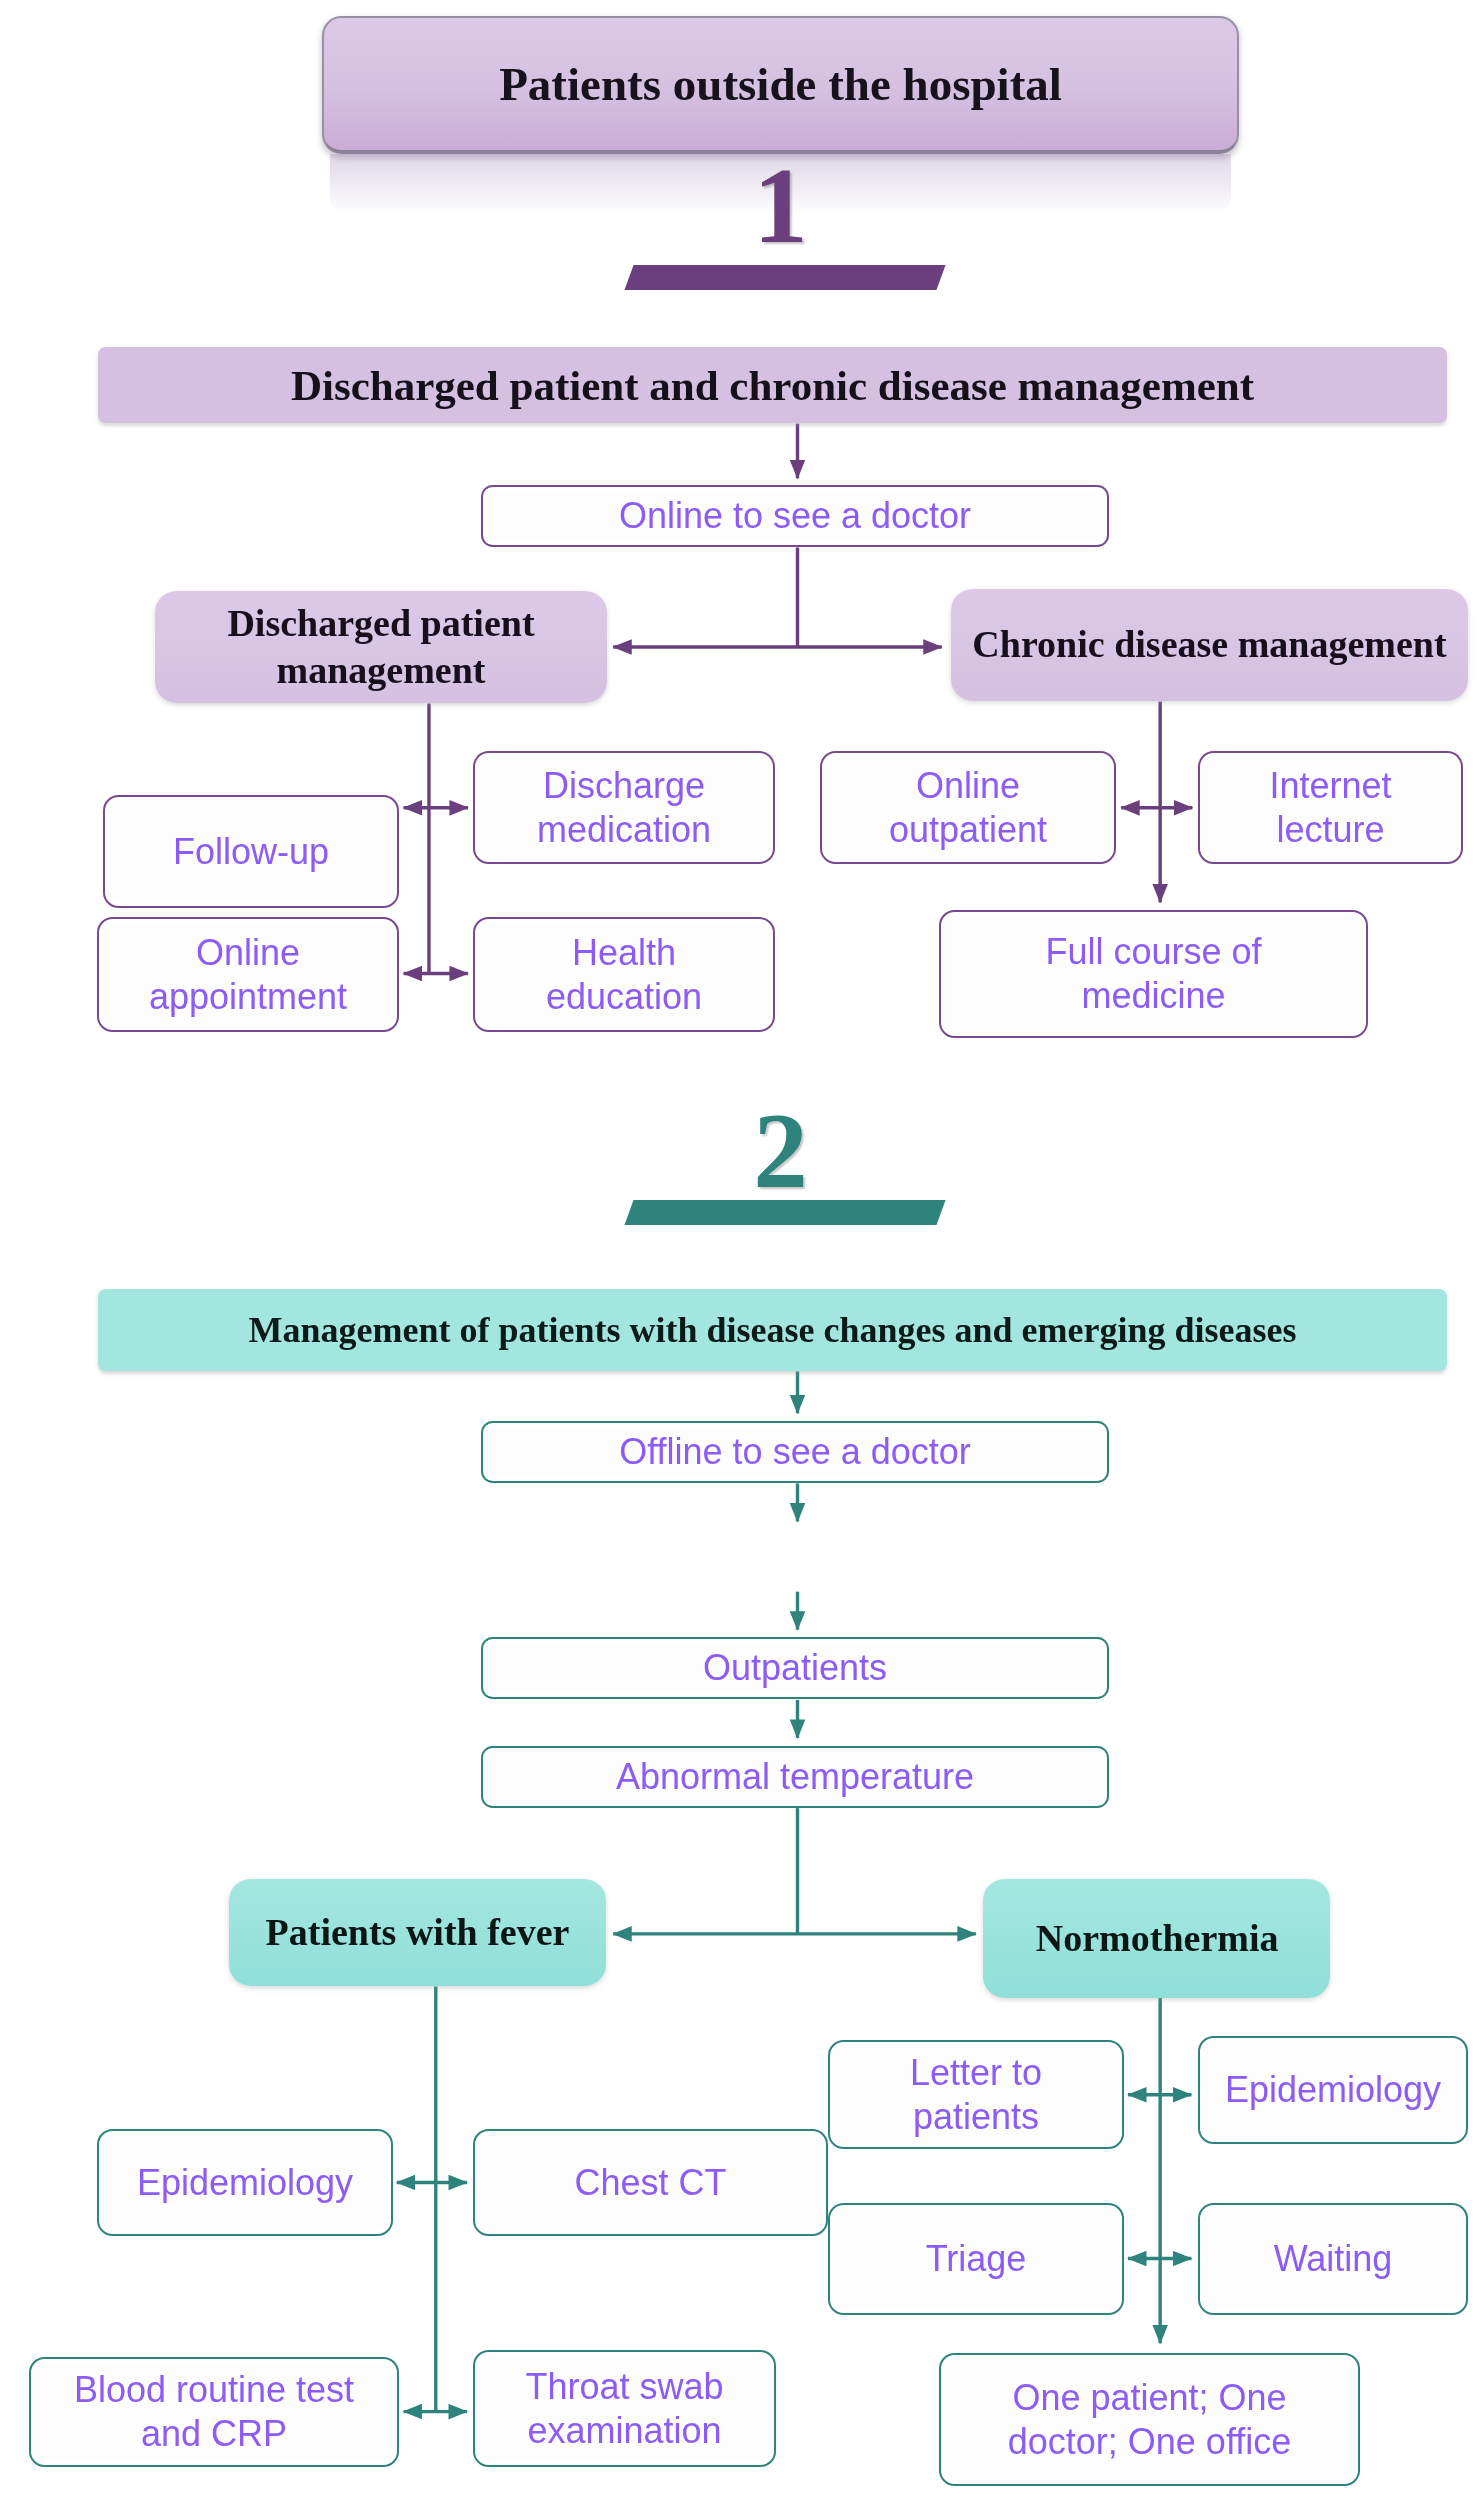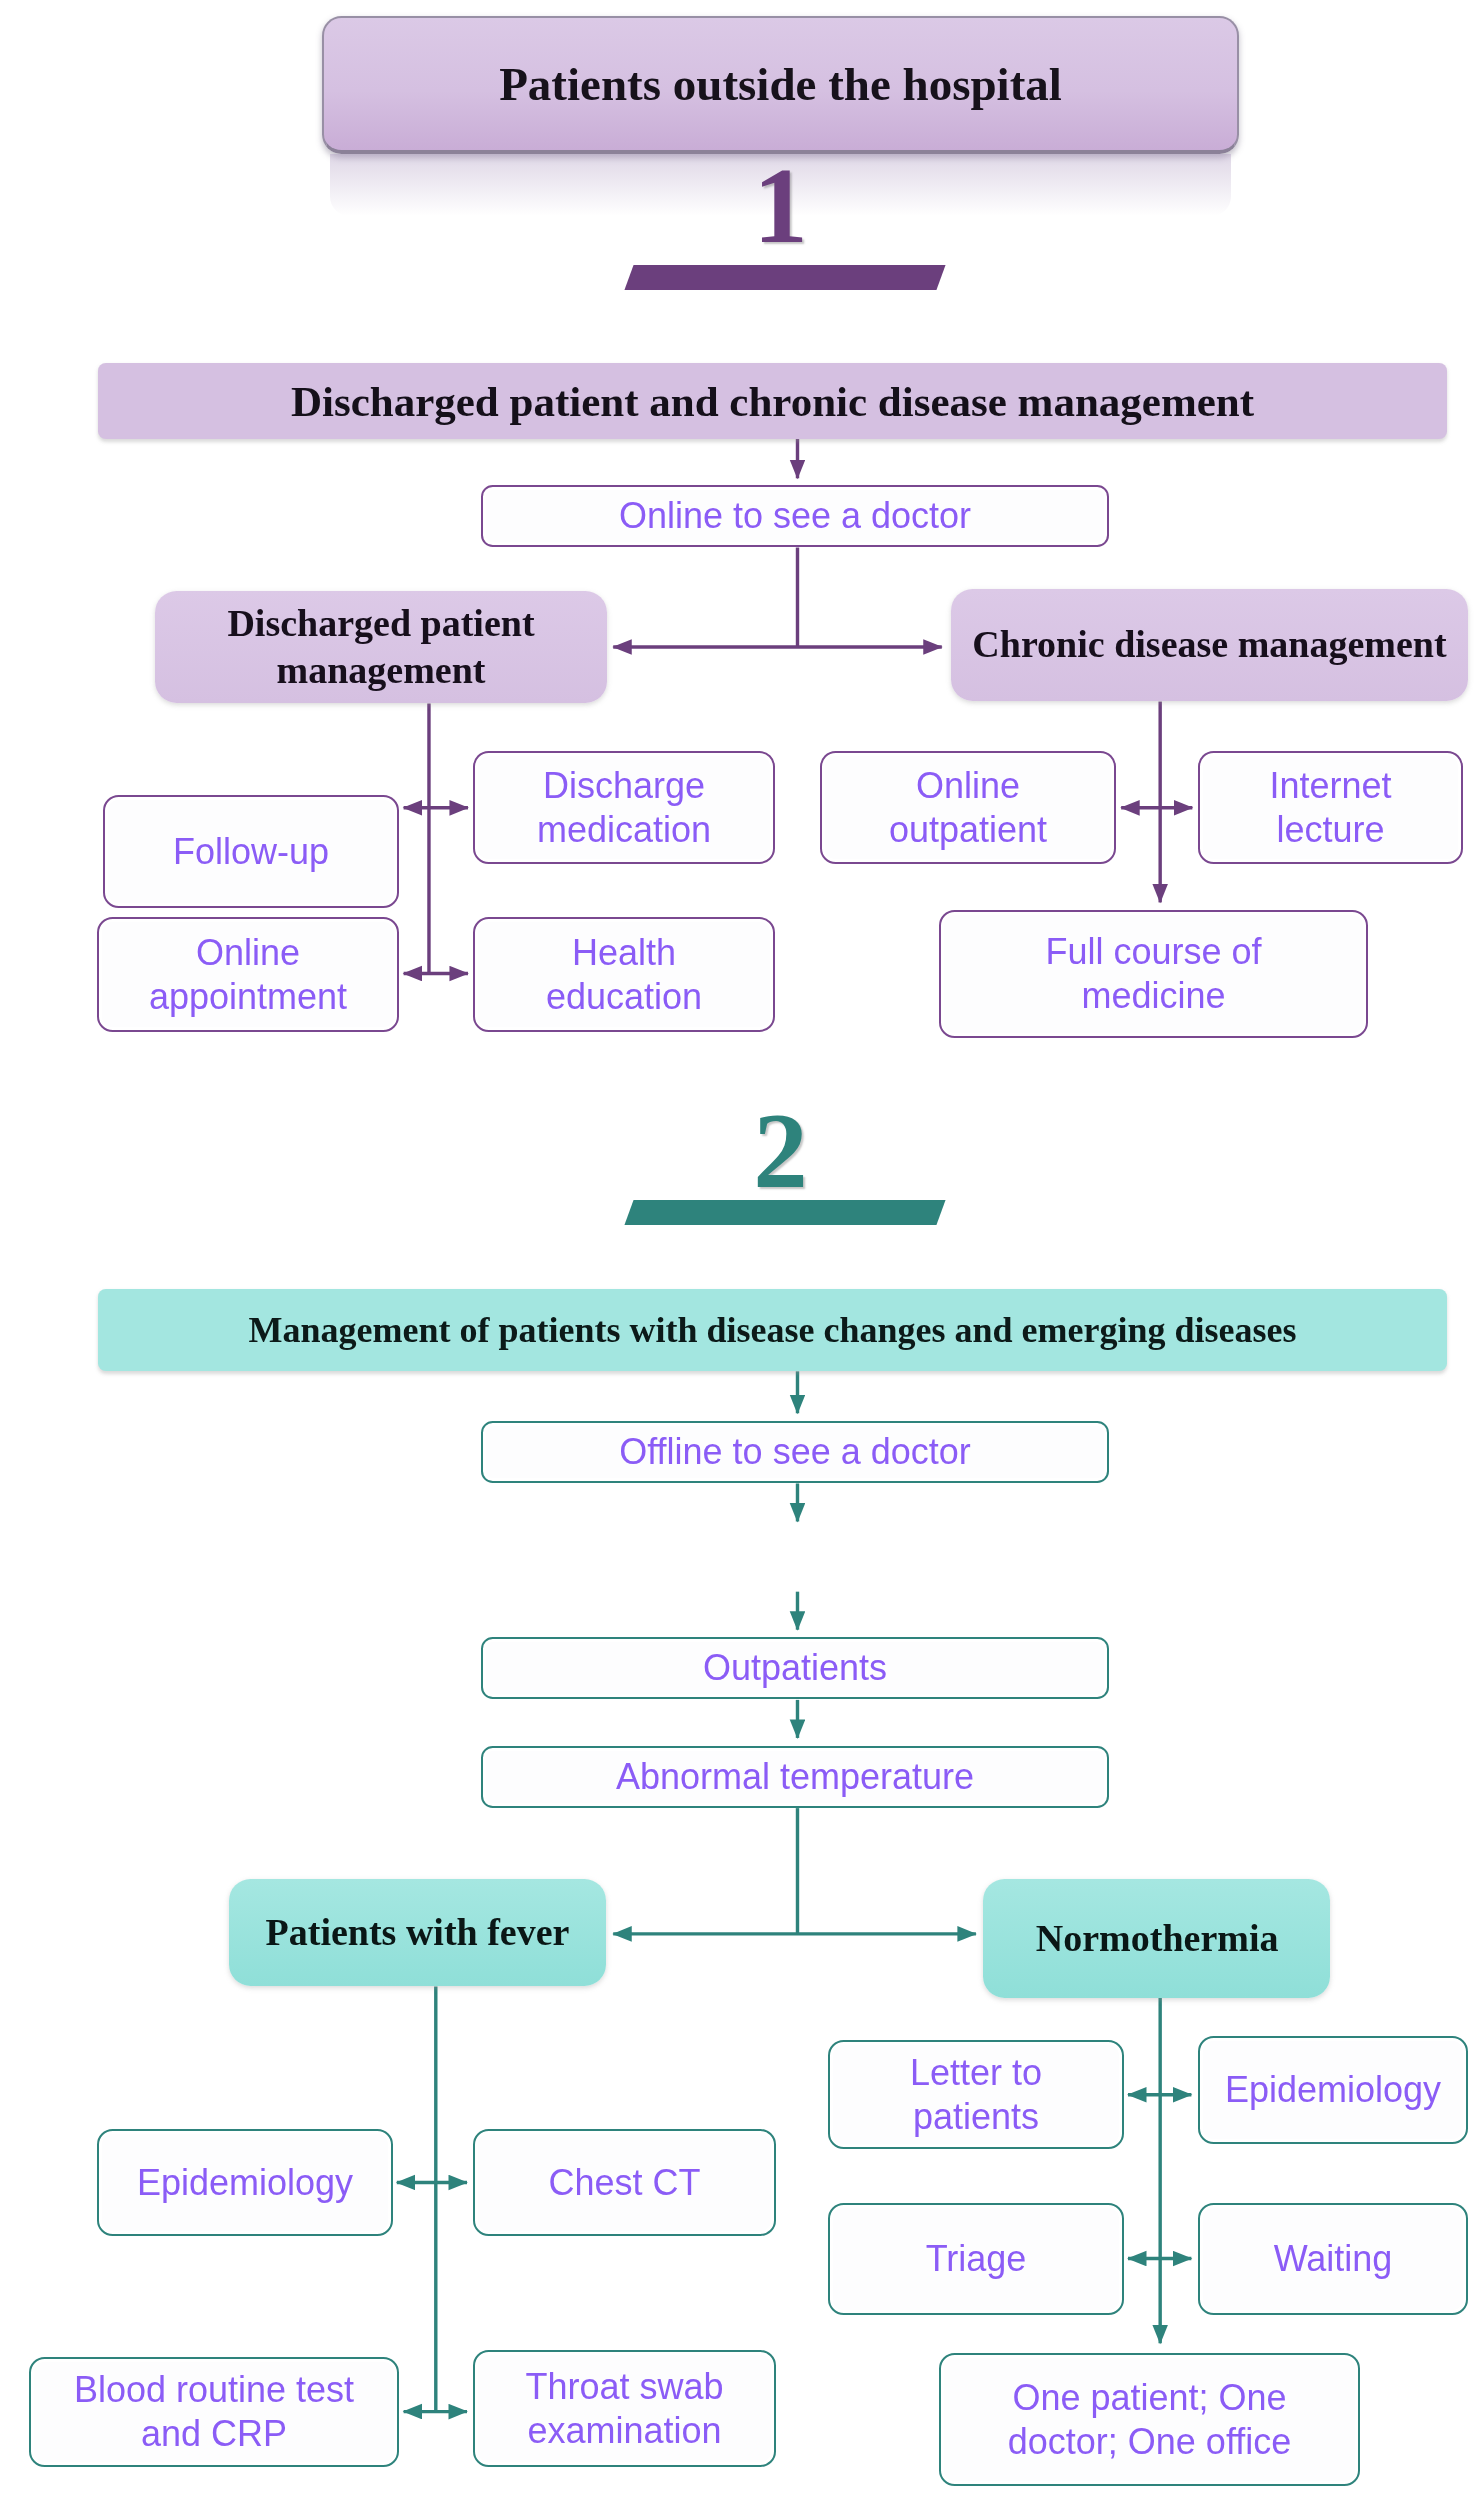--- a/index.html
+++ b/index.html
@@ -89,21 +89,21 @@
 
   <div class="abs title-box" style="left:322px;top:15.6px;width:917px;height:138px;">
     <span>Patients outside the hospital</span>
   </div>
 
   <div class="abs big-num num-p" style="left:683px;top:148px;width:195px;height:115px;">
     <span>1</span>
   </div>
   <div class="num-underline ul-p" style="left:629px;top:265px;width:312px;height:25px;"></div>
 
-  <div class="abs banner banner-p" style="left:98px;top:363px;width:1349px;height:76px;">
+  <div class="abs banner banner-p" style="left:98px;top:347px;width:1349px;height:76px;">
     <span>Discharged patient and chronic disease management</span>
   </div>
 
   <div class="abs node node-p chain" style="left:481px;top:485px;width:628px;height:62px;">
     <span>Online to see a doctor</span>
   </div>
 
   <div class="abs header-box header-p" style="left:155px;top:591px;width:452px;height:112px;">
     <span>Discharged patient management</span>
   </div>
@@ -156,21 +156,21 @@
   <div class="abs header-box header-t" style="left:229px;top:1879px;width:377px;height:107px;">
     <span>Patients with fever</span>
   </div>
   <div class="abs header-box header-t" style="left:983px;top:1879px;width:347px;height:119px;padding-left:13px;">
     <span>Normothermia</span>
   </div>
 
   <div class="abs node node-t" style="left:97px;top:2129px;width:296px;height:107px;">
     <span>Epidemiology</span>
   </div>
-  <div class="abs node node-t" style="left:473px;top:2129px;width:303px;height:107px;">
+  <div class="abs node node-t" style="left:473px;top:2129px;width:355px;height:107px;">
     <span>Chest CT</span>
   </div>
 
   <div class="abs node node-t" style="left:828px;top:2040px;width:296px;height:109px;">
     <span>Letter to patients</span>
   </div>
   <div class="abs node node-t" style="left:1198px;top:2036px;width:270px;height:108px;">
     <span>Epidemiology</span>
   </div>
 

